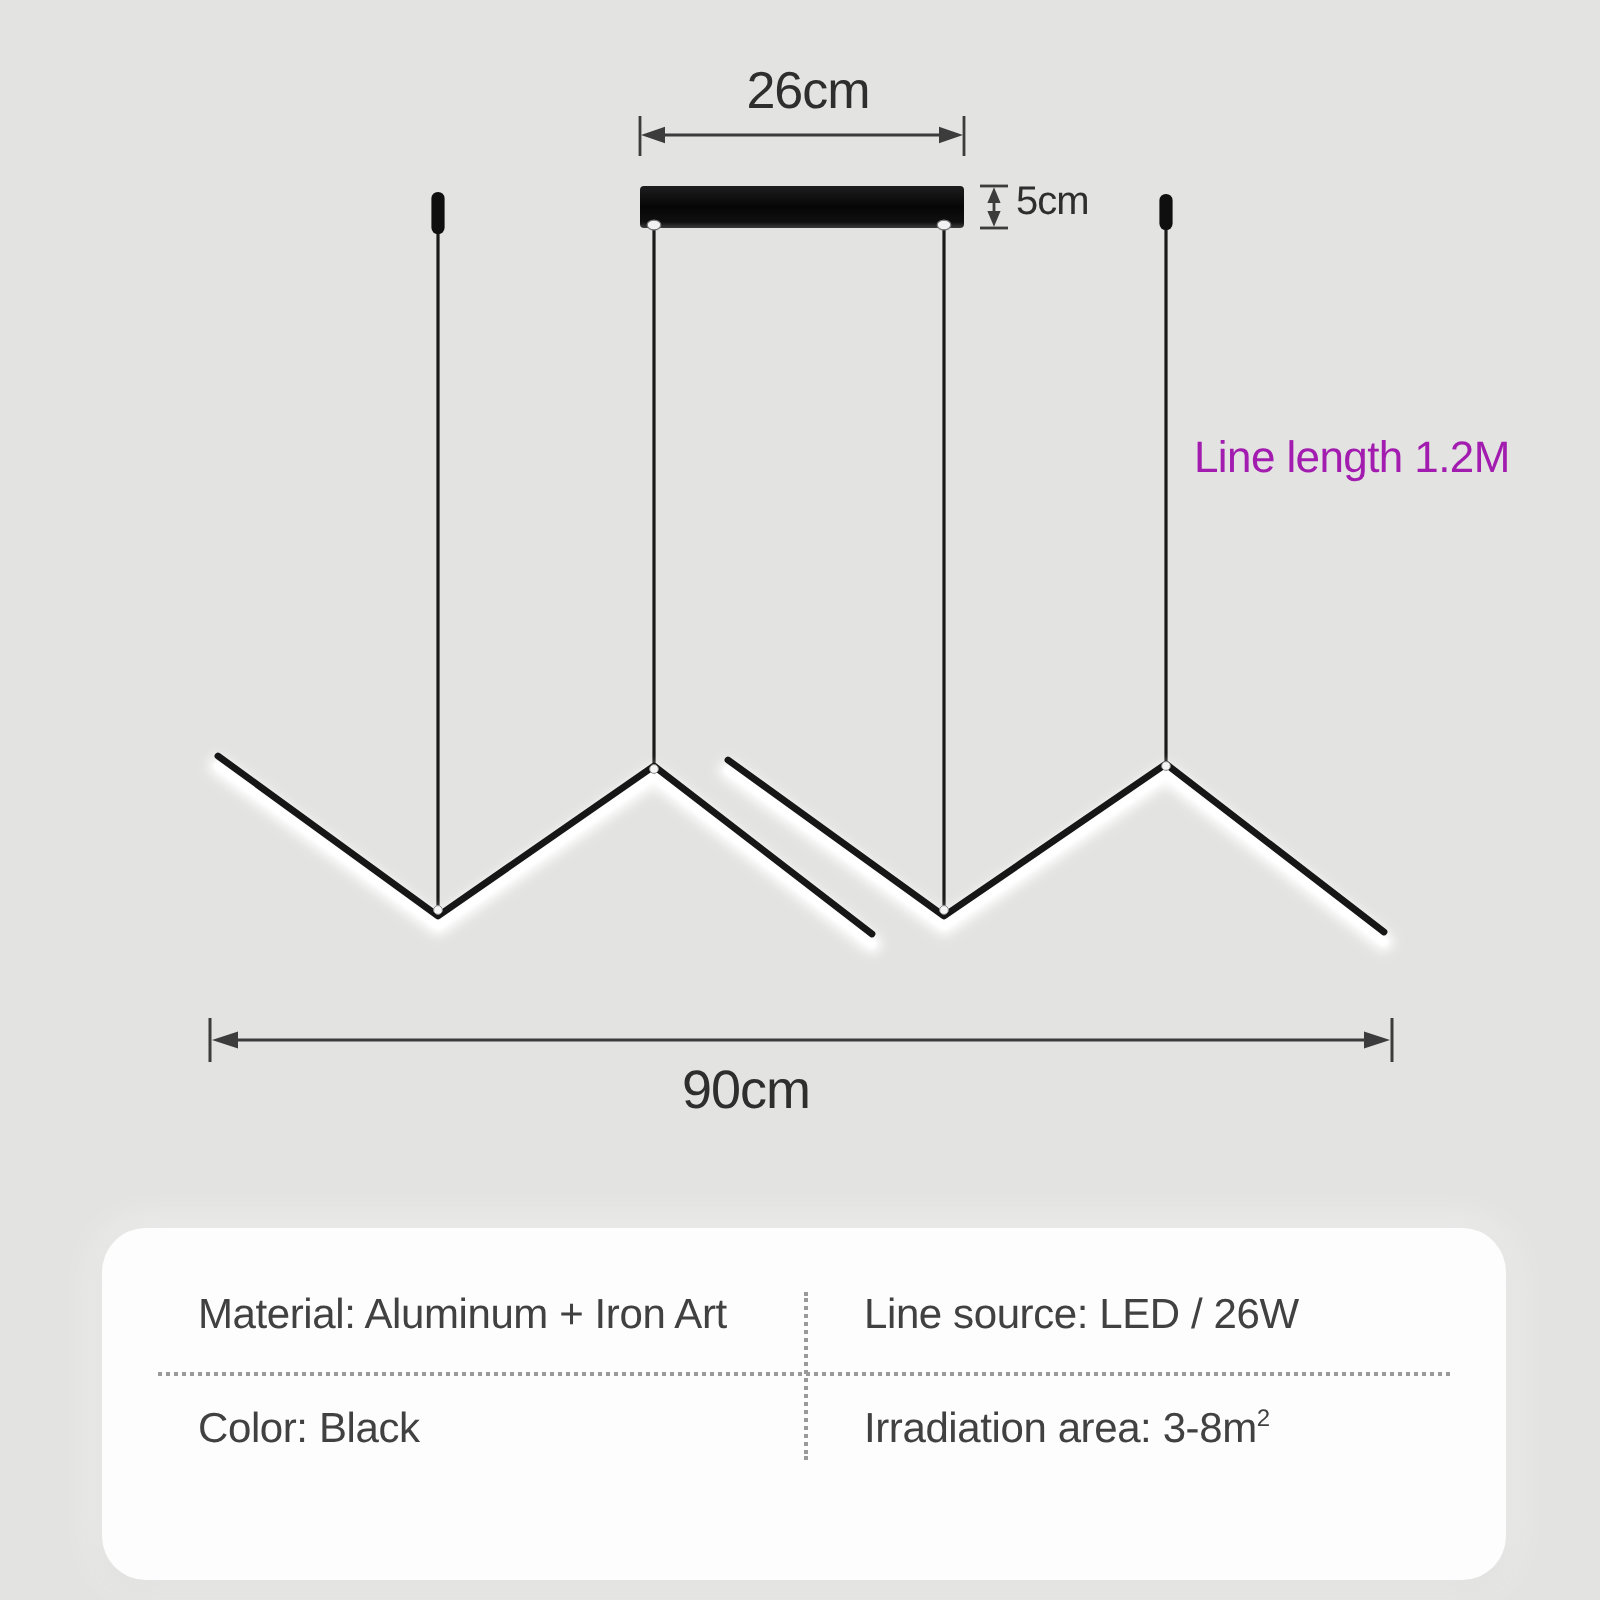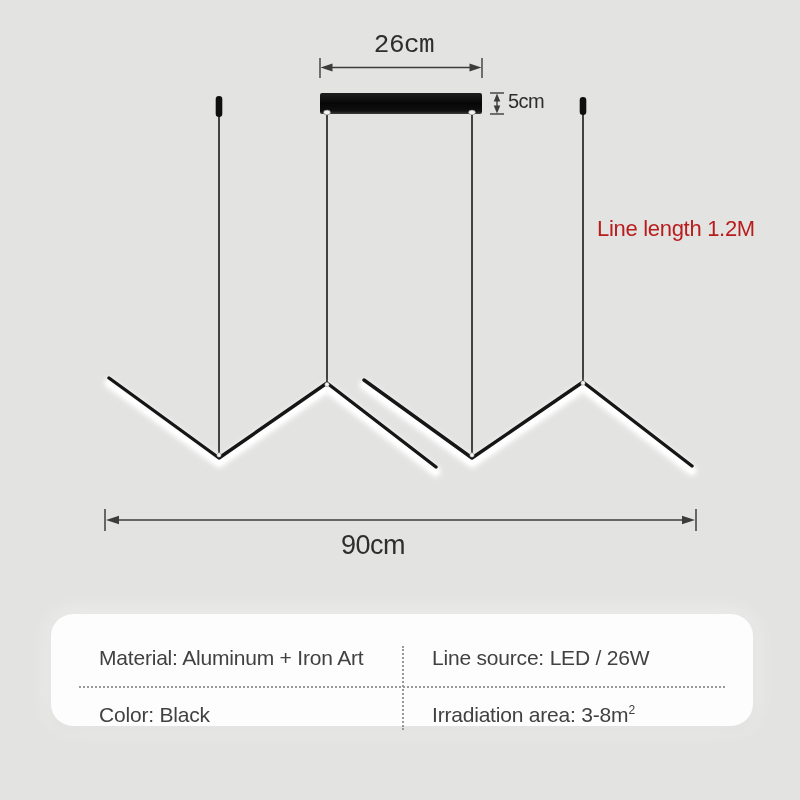--- a/index.html
+++ b/index.html
@@ -12,31 +12,31 @@
   }
   .stage{position:absolute;inset:0;width:800px;height:800px;}
   svg.diagram{position:absolute;left:0;top:0;}
 
   .dim-label{
     position:absolute;
     color:#2e2e2e;
     letter-spacing:-0.5px;
     white-space:nowrap;
   }
-  .lbl-26{left:344px;top:30px;width:120px;text-align:center;font-size:26px;font-family:Liberation Mono, monospace;}
+  .lbl-26{left:344px;top:30px;width:120px;text-align:center;font-size:26px;}
   .lbl-5{left:508px;top:90px;font-size:20px;}
   .lbl-90{left:341px;top:530px;width:120px;text-align:left;font-size:27px;}
   .cord-note{
     position:absolute;left:597px;top:215px;
-    font-size:22px;line-height:28px;color:#b91c1c;
+    font-size:22px;line-height:28px;color:#a21caf;
     letter-spacing:-0.3px;
   }
 
   .spec-panel{
-    position:absolute;left:51px;top:614px;width:702px;height:112px;
+    position:absolute;left:51px;top:614px;width:702px;height:176px;
     background:#fdfdfd;border-radius:22px;
     box-shadow:0 3px 12px rgba(0,0,0,0.05), 0 0 22px rgba(255,255,255,0.65);
   }
   .spec-text{
     position:absolute;
     font-size:21px;color:#414141;letter-spacing:-0.2px;white-space:nowrap;
   }
   .spec-text sup{font-size:12px;line-height:0;}
   .c-material{left:48px;top:32px;}
   .c-light{left:381px;top:32px;}

